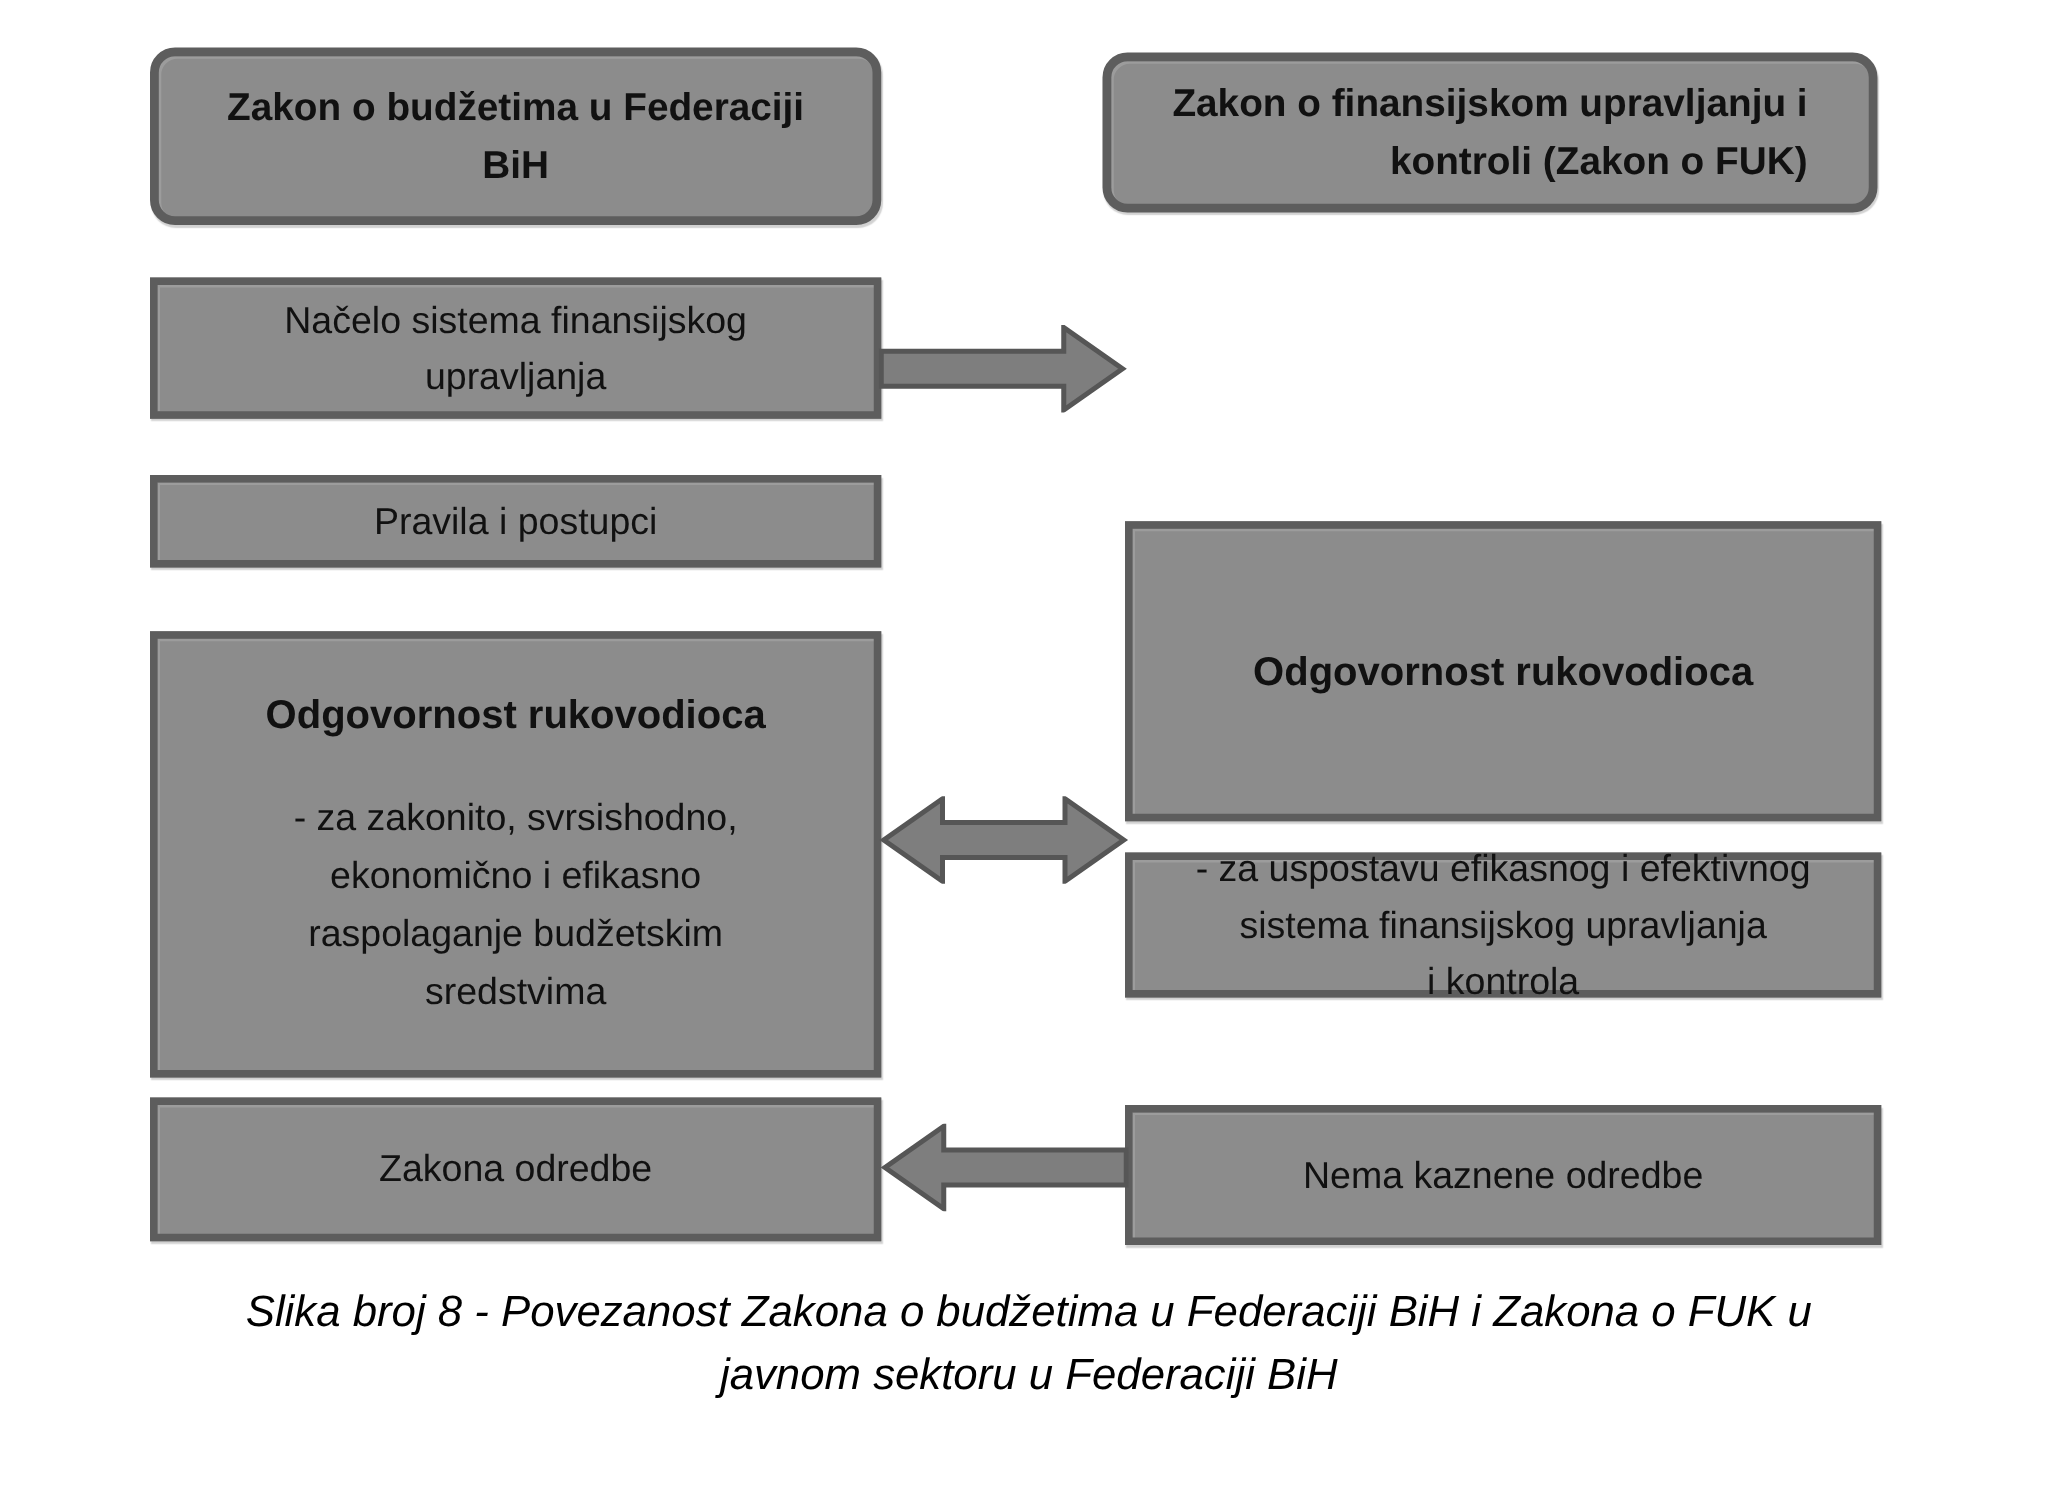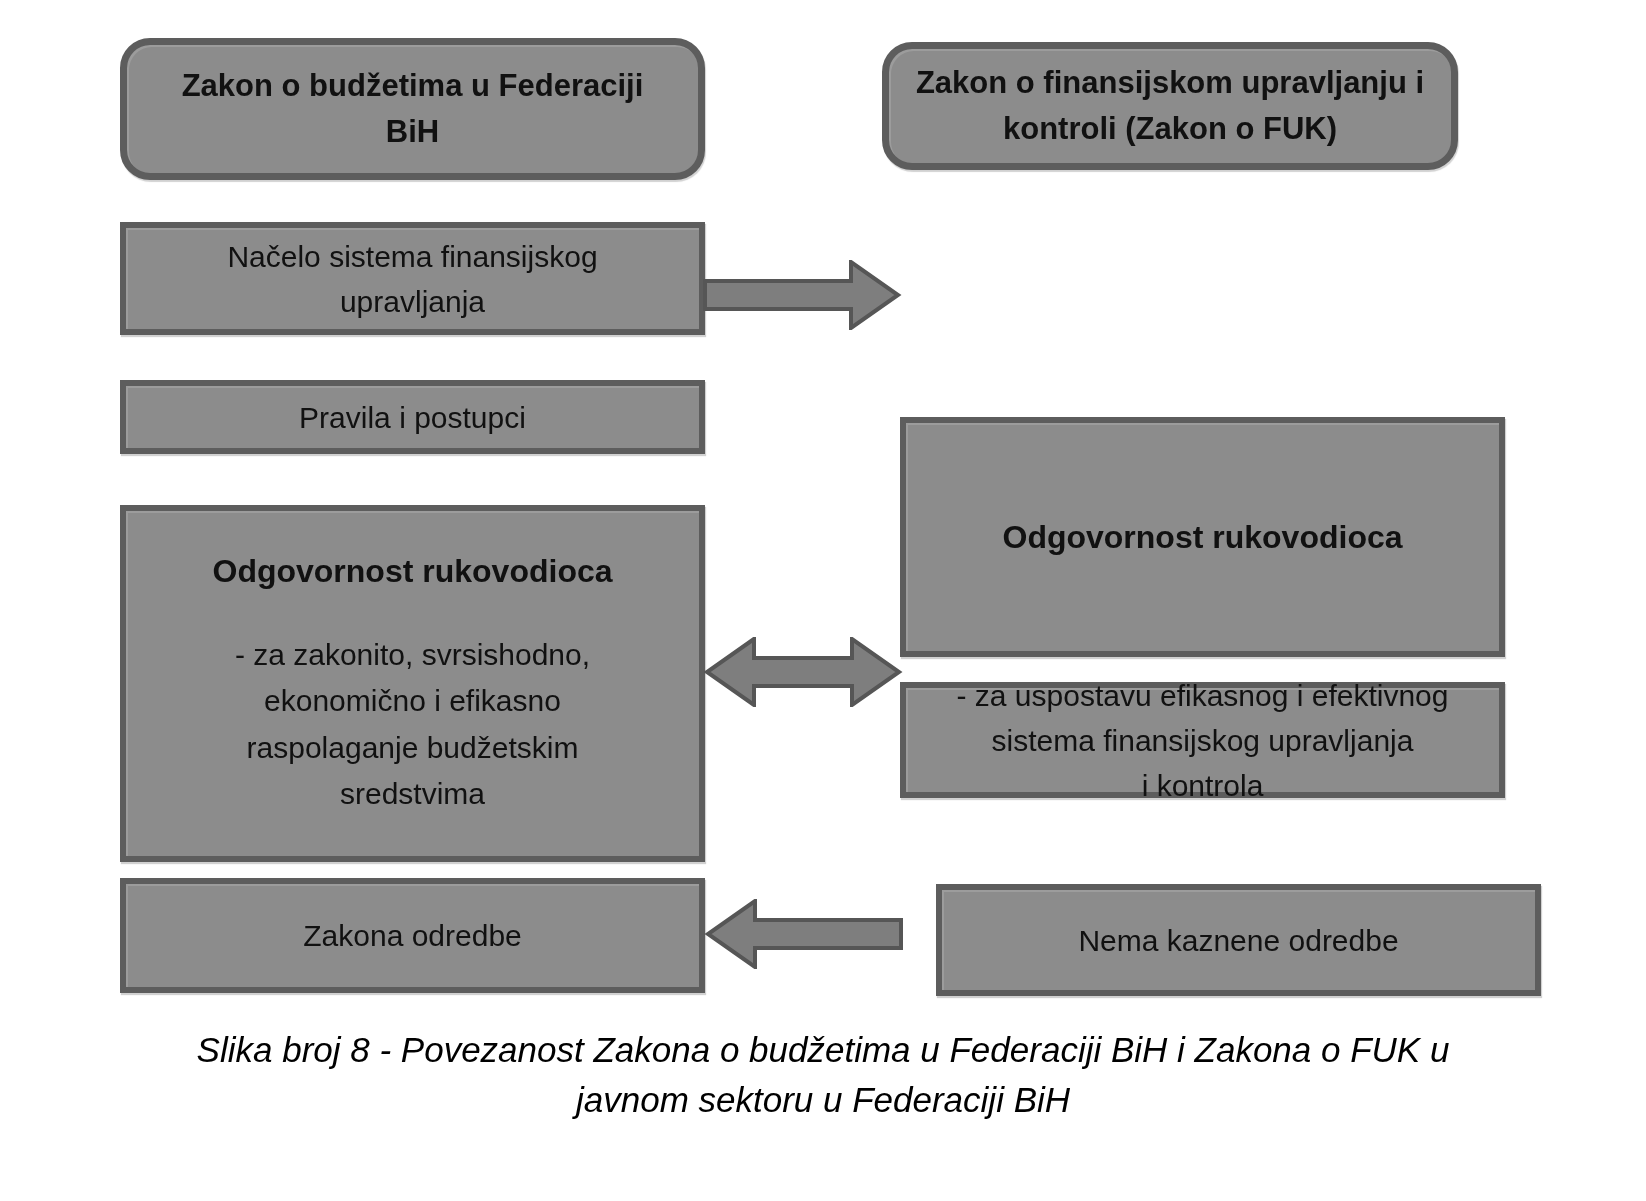--- a/index.html
+++ b/index.html
@@ -26,21 +26,21 @@
     flex-direction: column;
     align-items: center;
     justify-content: center;
     text-align: center;
     white-space: pre-line;
     font-size: 30px;
     line-height: 1.5;
     padding: 4px 12px;
   }
   .header-box {
-    border-radius: 30px;
+    border-radius: 20px;
     border-width: 7px;
     font-weight: bold;
     font-size: 31px;
     line-height: 1.48;
   }
   .box-title {
     font-weight: bold;
     font-size: 32px;
     line-height: 1.4;
     white-space: pre-line;
@@ -50,25 +50,25 @@
     line-height: 1.55;
     white-space: pre-line;
   }
   
   .left-header       { left: 120px; top: 38px;  width: 585px; height: 142px; }
   .box-nacelo        { left: 120px; top: 222px; width: 585px; height: 113px; }
   .box-pravila       { left: 120px; top: 380px; width: 585px; height: 74px; }
   .box-odg-left      { left: 120px; top: 505px; width: 585px; height: 357px; gap: 38px; }
   .box-kaznene       { left: 120px; top: 878px; width: 585px; height: 115px; }
   
-  .right-header      { left: 882px; top: 42px;  width: 576px; height: 128px; }
+  .right-header      { left: 882px; top: 42px;  width: 620px; height: 128px; text-align: right; }
   .box-metodologija  { left: 900px; top: 200px; width: 605px; height: 175px; }
   .box-odg-right     { left: 900px; top: 417px; width: 605px; height: 240px; gap: 30px; }
   .box-uspostava     { left: 900px; top: 682px; width: 605px; height: 116px; }
-  .box-nema          { left: 900px; top: 884px; width: 605px; height: 112px; margin-left: 36px; }
+  .box-nema          { left: 900px; top: 884px; width: 605px; height: 112px; }
   
   .arrow {
     position: absolute;
     width: 200px;
     height: 70px;
   }
   .arrow polygon {
     fill: var(--arrow-fill, #7e7e7e);
     stroke: var(--arrow-border, #565656);
     stroke-width: 4;

